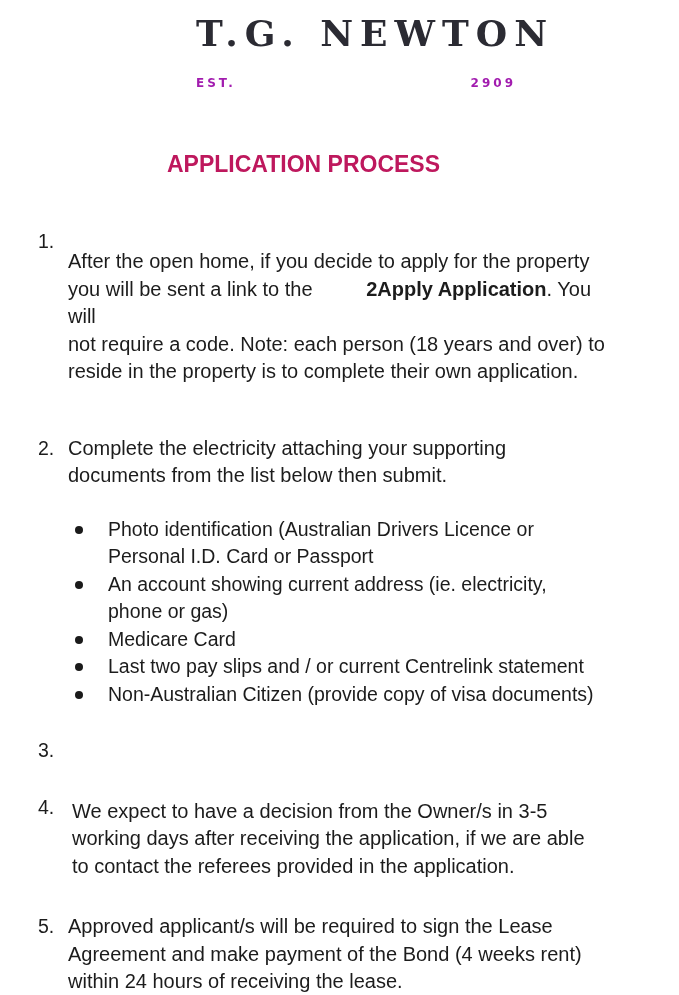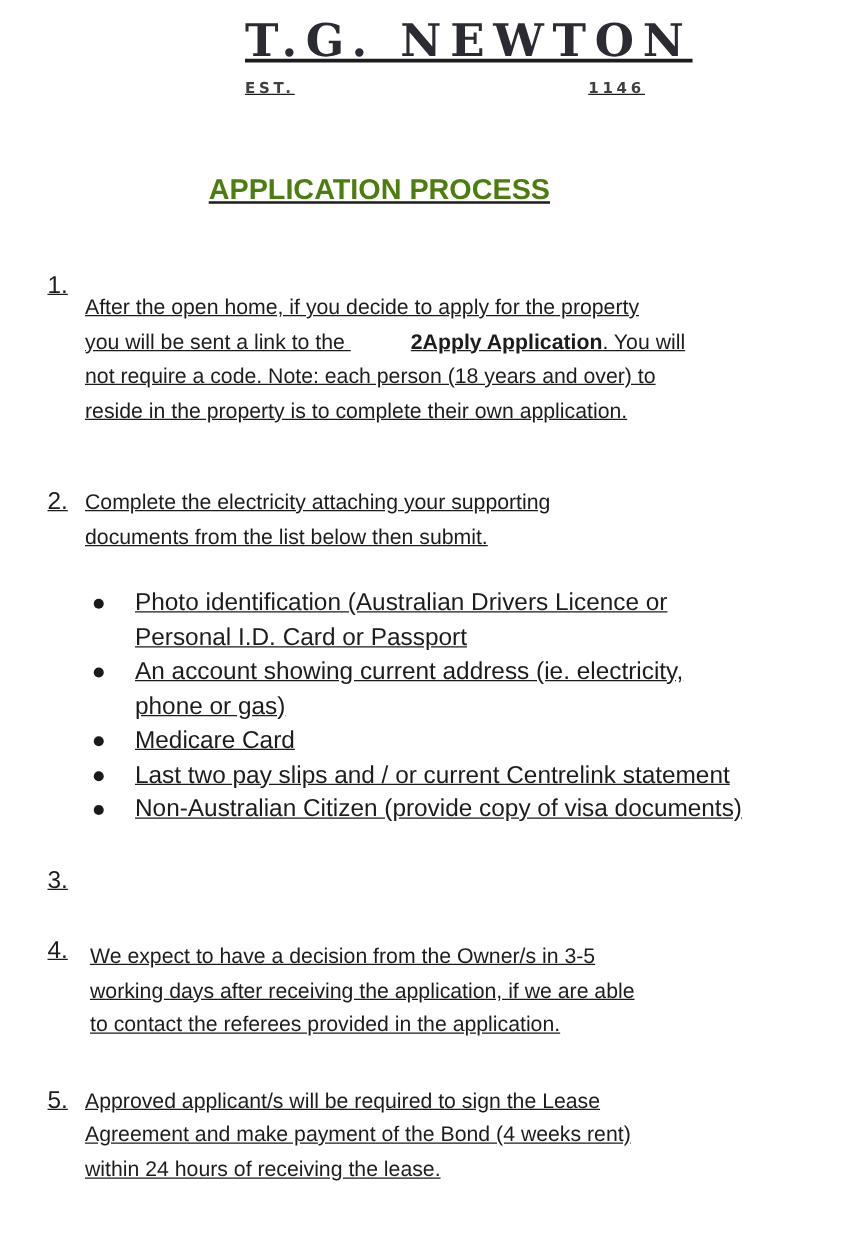--- a/index.html
+++ b/index.html
@@ -4,72 +4,72 @@
 <style>
   html, body { margin: 0; padding: 0; }
   body {
     width: 679px;
     height: 995px;
     background: #ffffff;
     font-family: "Liberation Sans", sans-serif;
     color: #1c1c1c;
     overflow: hidden;
   }
-  .page { width: 607px; height: 995px; position: relative; text-decoration: underline; }
+  .page { width: 607px; height: 995px; position: relative; }
 
   
   .brand-header { padding-top: 12px; }
   .brand-inner { width: 326px; margin-left: 196px; }
   .logo-name {
     font-family: "DejaVu Serif", serif;
     font-weight: bold;
     font-size: 36px;
     line-height: 42px;
     letter-spacing: 7px;
     color: #2b2b33;
     white-space: nowrap;
   }
   .logo-sub {
     display: flex;
     justify-content: space-between;
-    margin-top: 9px;
+    margin-top: 22px;
     width: 320px;
     font-family: "DejaVu Sans", sans-serif;
     font-weight: 600;
     font-size: 12px;
     letter-spacing: 3px;
-    color: #404040;
+    color: #a21caf;
   }
 
   
   .doc-title {
     margin: 60px 0 0 0;
     text-align: center;
     font-size: 23px;
     font-weight: bold;
     line-height: 28px;
-    color: #4d7c0f;
+    color: #be185d;
   }
 
   
   .process-list { margin-top: 50px; }
   .item {
     display: flex;
     padding-left: 38px;
     margin-bottom: 29px;
   }
   .item-number {
     flex: none;
     width: 30px;
     font-size: 19.5px;
     line-height: 27.5px;
   }
   .item-text {
     width: 575px;
-    font-size: 17px;
+    font-size: 20px;
     line-height: 27.5px;
     white-space: pre-line;
   }
   .item-text strong { font-weight: bold; margin-left: 48px; }
 
   
   .doc-bullets { margin-top: 26px; }
   .bullet-row {
     display: flex;
     margin-left: 7px; 
@@ -94,21 +94,21 @@
 </head>
 <body>
 
 <div class="page">
 
   <header class="brand-header">
     <div class="brand-inner">
       <div class="logo-name">T.G. NEWTON</div>
       <div class="logo-sub">
         <span>EST.</span>
-        <span>1146</span>
+        <span>2909</span>
       </div>
     </div>
   </header>
 
   <h1 class="doc-title">APPLICATION PROCESS</h1>
 
   <section class="process-list">
 
     <div class="item">
       <span class="item-number">1.</span>

